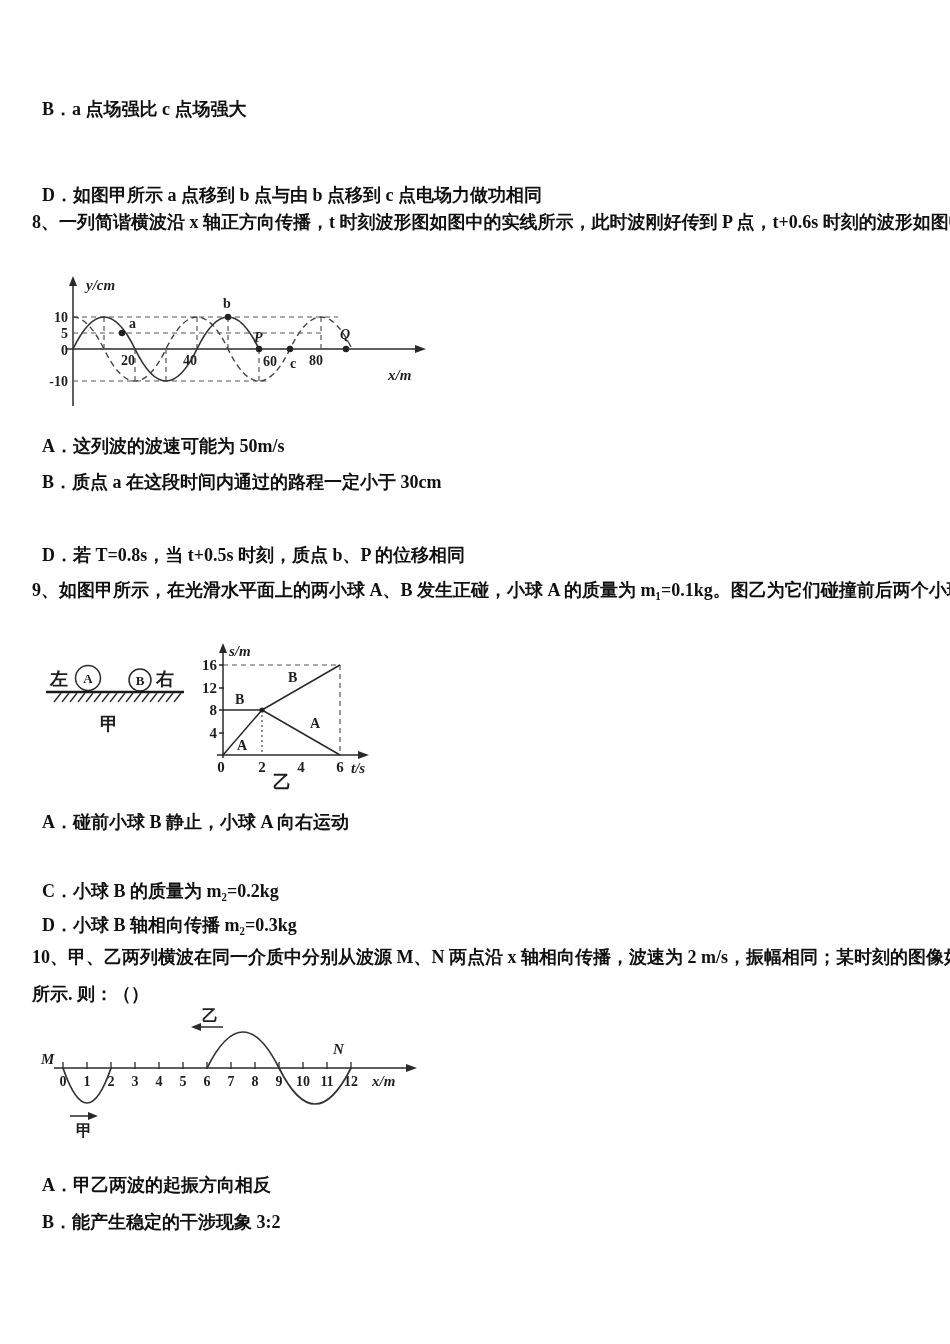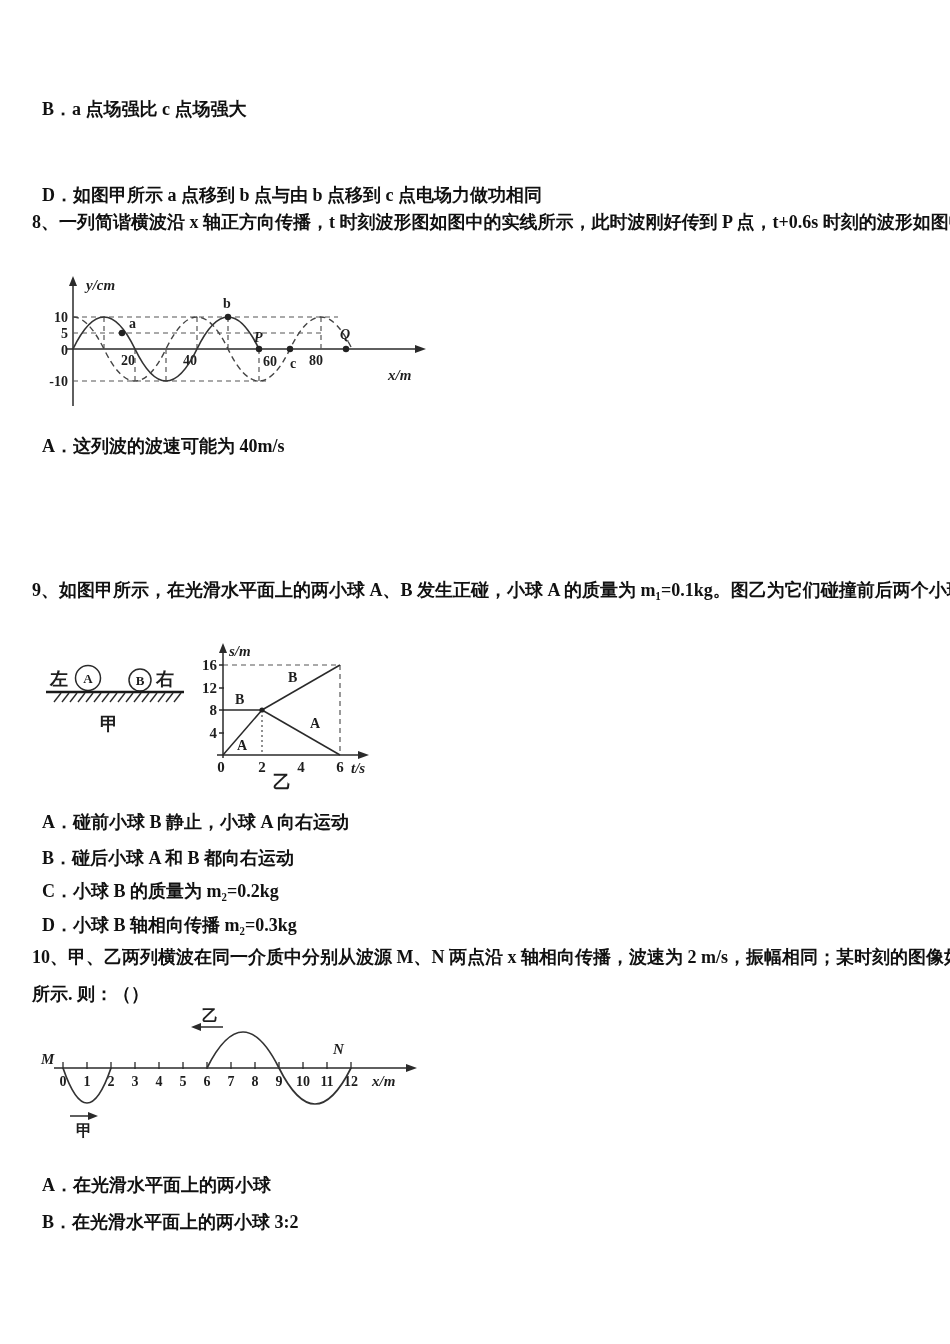--- a/index.html
+++ b/index.html
@@ -75,21 +75,23 @@
     <circle class="pt" cx="221" cy="75" r="3.2"></circle>
     <circle class="pt" cx="252" cy="75" r="3.2"></circle>
     <circle class="pt" cx="308" cy="75" r="3.2"></circle>
     <text x="91" y="54" font-size="14">a</text>
     <text x="185" y="34" font-size="14">b</text>
     <text x="216" y="68" font-size="14" class="it">P</text>
     <text x="252" y="94" font-size="14">c</text>
     <text x="302" y="65" font-size="14" class="it">Q</text>
   </svg>
 
-  <div class="o" style="top:433px">A．这列波的波速可能为 40m/s</div>
+  <div class="o" style="top:433px">A．这列波的波速可能为 50m/s</div>
+  <div class="o" style="top:469px">B．质点 a 在这段时间内通过的路程一定小于 30cm</div>
+  <div class="o" style="top:542px">D．若 T=0.8s，当 t+0.5s 时刻，质点 b、P 的位移相同</div>
 
   <div class="t" style="top:577px">9、如图甲所示，在光滑水平面上的两小球 A、B 发生正碰，小球 A 的质量为 m₁=0.1kg。图乙为它们碰撞前后两个小球</div>
 
   <svg class="fig" style="left:42px; top:650px" width="160" height="120" viewBox="0 0 160 120">
     <text x="8" y="35" font-size="18">左</text>
     <circle class="ln" cx="46" cy="28" r="12.5" stroke-width="2"></circle>
     <text x="46" y="33" font-size="13" text-anchor="middle">A</text>
     <circle class="ln" cx="98" cy="30" r="11" stroke-width="2"></circle>
     <text x="98" y="35" font-size="13" text-anchor="middle">B</text>
     <text x="114" y="35" font-size="18">右</text>
@@ -147,21 +149,20 @@
     <line class="ln" x1="67" y1="70" x2="145" y2="115"></line>
     <circle class="pt" cx="67" cy="70" r="2.6"></circle>
     <text x="40" y="64" font-size="14">B</text>
     <text x="93" y="42" font-size="14">B</text>
     <text x="42" y="110" font-size="14">A</text>
     <text x="115" y="88" font-size="14">A</text>
     <text x="78" y="148" font-size="18">乙</text>
   </svg>
 
   <div class="o" style="top:809px">A．碰前小球 B 静止，小球 A 向右运动</div>
-  <div class="o" style="top:845px">B．碰后小球 A 和 B 都向右运动</div>
   <div class="o" style="top:878px">C．小球 B 的质量为 m₂=0.2kg</div>
   <div class="o" style="top:912px">D．小球 B 轴相向传播 m₂=0.3kg</div>
 
   <div class="t" style="top:944px">10、甲、乙两列横波在同一介质中分别从波源 M、N 两点沿 x 轴相向传播，波速为 2 m/s，振幅相同；某时刻的图像如图</div>
   <div class="t" style="top:981px">所示. 则：（）</div>
 
   <svg class="fig" style="left:40px; top:1008px" width="420" height="135" viewBox="0 0 420 135">
     <line class="ln" x1="14" y1="60" x2="370" y2="60"></line>
     <polygon class="ah" points="377,60 366,56 366,64"></polygon>
     <text x="1" y="56" font-size="15" class="it">M</text>
@@ -200,16 +201,16 @@
     <line class="ln" x1="30" y1="108" x2="52" y2="108"></line>
     <polygon class="ah" points="58,108 48,104 48,112"></polygon>
     <text x="36" y="128" font-size="16">甲</text>
 
     <path class="wav" d="M167,60 Q203,-12 239,60 Q275,132 311,60"></path>
     <line class="ln" x1="157" y1="19" x2="183" y2="19"></line>
     <polygon class="ah" points="151,19 161,15 161,23"></polygon>
     <text x="162" y="13" font-size="16">乙</text>
   </svg>
 
-  <div class="o" style="top:1172px">A．在光滑水平面上的两小球</div>
-  <div class="o" style="top:1209px">B．在光滑水平面上的两小球 3:2</div>
+  <div class="o" style="top:1172px">A．甲乙两波的起振方向相反</div>
+  <div class="o" style="top:1209px">B．能产生稳定的干涉现象 3:2</div>
 
 </div>
 
 </body></html>

